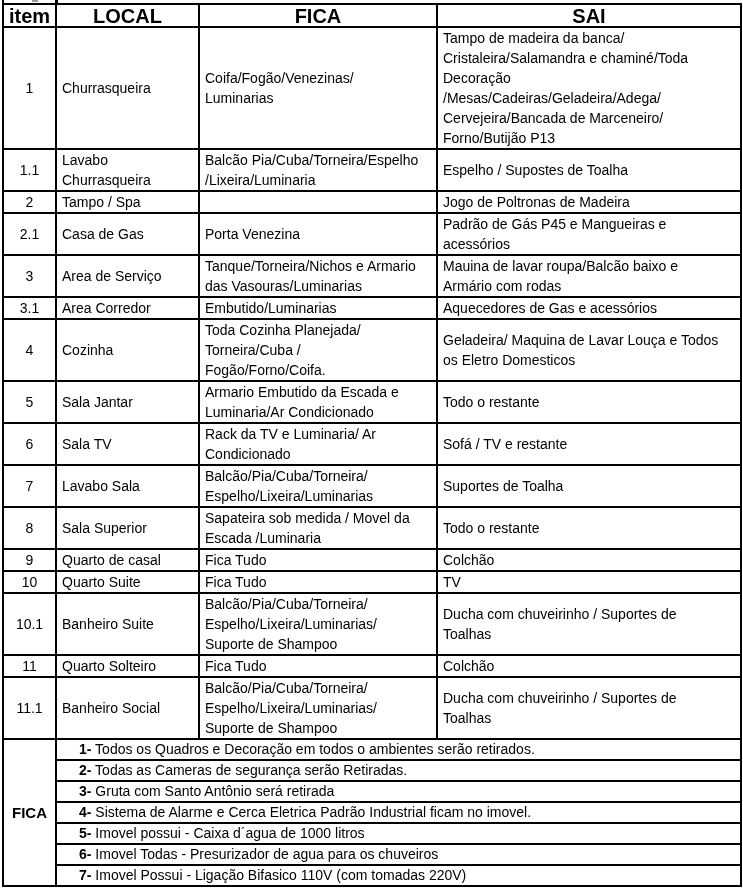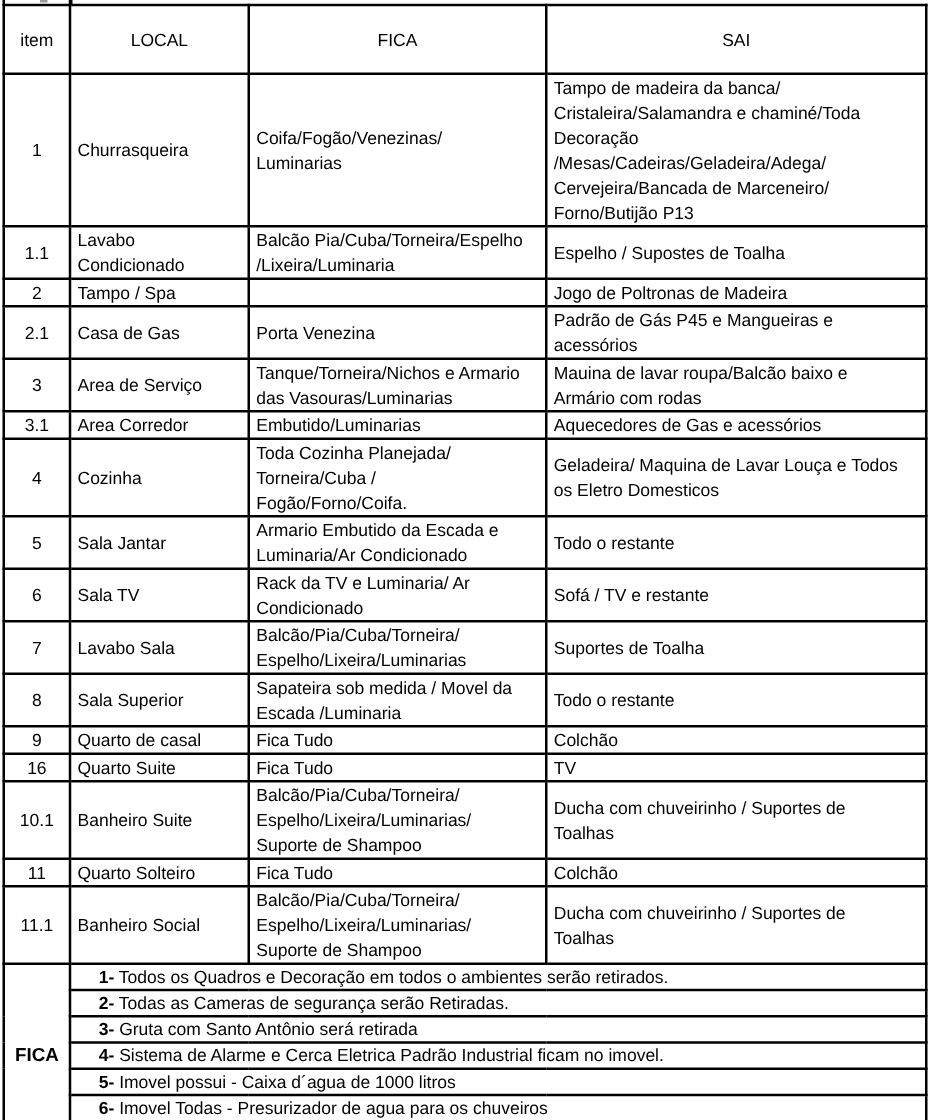--- a/index.html
+++ b/index.html
@@ -8,21 +8,21 @@
   .remnant{position:absolute;top:0;background:#000;}
   .remnant.left{left:2px;width:2px;height:4px;}
   .remnant.mid{left:55px;width:3px;height:4px;}
   .remnant.dash{left:32px;width:6px;height:2px;background:#9a9a9a;}
   table{border-collapse:collapse;table-layout:fixed;margin-left:2px;width:738px;}
   col.c-item{width:53px;}
   col.c-local{width:143px;}
   col.c-fica{width:238px;}
   col.c-sai{width:304px;}
   th,td{border:2px solid #000;font-size:14px;line-height:20px;vertical-align:middle;overflow:hidden;}
-  th{font-size:14px;font-weight:normal;text-align:center;padding:16px 2px;height:21px;}
+  th{font-size:20px;font-weight:bold;text-align:center;padding:0 2px;height:21px;}
   td.item{text-align:center;padding:0 2px;}
   td.txt{text-align:left;padding:0 5px;white-space:pre-line;margin-left:13px;}
   td.note{text-align:left;padding:0 22px;line-height:19px;white-space:nowrap;}
   td.note b{font-weight:bold;}
   td.notas{font-weight:bold;text-align:center;font-size:15px;padding:0 1px;}
   tr.rh19{height:19px;}
   tr.rh20{height:20px;}
   tr.rh41{height:41px;}
   tr.rh58{height:58px;}
   tr.rh62{height:62px;}
@@ -60,21 +60,21 @@
         <td class="txt">Tampo de madeira da banca/
 Cristaleira/Salamandra e chaminé/Toda
 Decoração
 /Mesas/Cadeiras/Geladeira/Adega/
 Cervejeira/Bancada de Marceneiro/
 Forno/Butijão P13</td>
       </tr>
       <tr class="rh41">
         <td class="item">1.1</td>
         <td class="txt">Lavabo
-Condicionado</td>
+Churrasqueira</td>
         <td class="txt">Balcão Pia/Cuba/Torneira/Espelho
 /Lixeira/Luminaria</td>
         <td class="txt">Espelho / Supostes de Toalha</td>
       </tr>
       <tr class="rh20">
         <td class="item">2</td>
         <td class="txt">Tampo / Spa</td>
         <td class="txt"></td>
         <td class="txt">Jogo de Poltronas de Madeira</td>
       </tr>
@@ -136,21 +136,21 @@
 Escada /Luminaria</td>
         <td class="txt">Todo o restante</td>
       </tr>
       <tr class="rh20">
         <td class="item">9</td>
         <td class="txt">Quarto de casal</td>
         <td class="txt">Fica Tudo</td>
         <td class="txt">Colchão</td>
       </tr>
       <tr class="rh20">
-        <td class="item">16</td>
+        <td class="item">10</td>
         <td class="txt">Quarto Suite</td>
         <td class="txt">Fica Tudo</td>
         <td class="txt">TV</td>
       </tr>
       <tr class="rh62">
         <td class="item">10.1</td>
         <td class="txt">Banheiro Suite</td>
         <td class="txt">Balcão/Pia/Cuba/Torneira/
 Espelho/Lixeira/Luminarias/
 Suporte de Shampoo</td>

